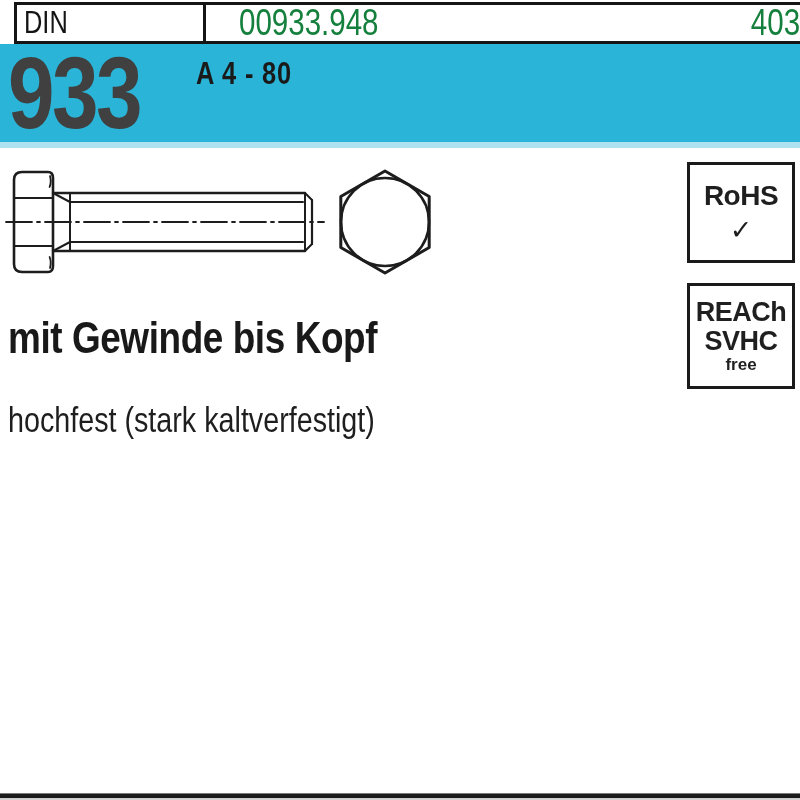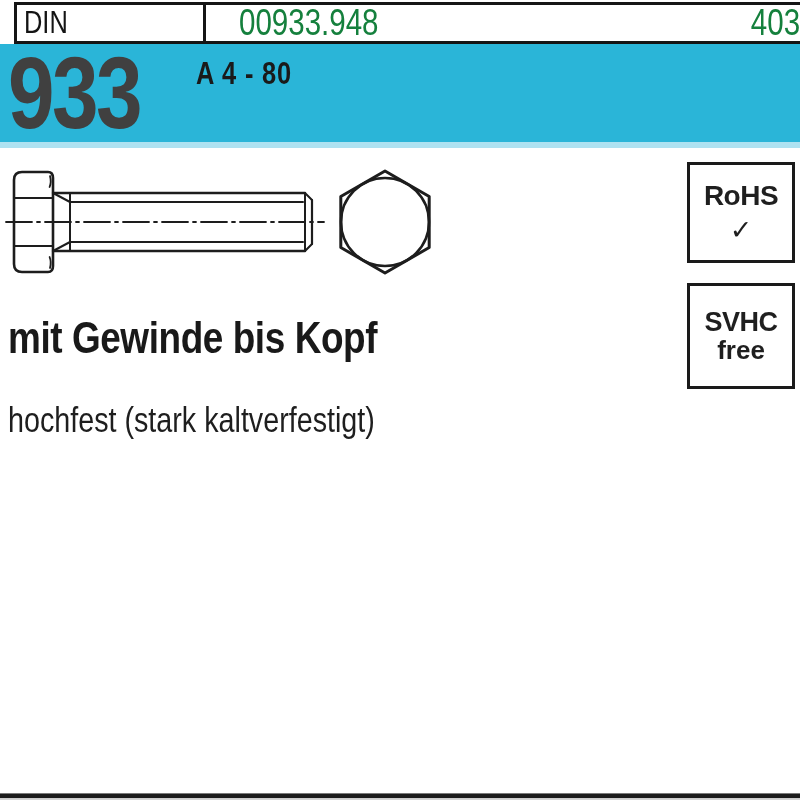--- a/index.html
+++ b/index.html
@@ -59,21 +59,21 @@
     position: absolute; left: 687px; width: 108px;
     border: 3px solid #1a1a1a; background: #ffffff;
     display: flex; flex-direction: column; align-items: center; justify-content: center;
     color: #1f1f1f; text-align: center;
   }
   #rohs-badge { top: 162px; height: 101px; }
   #rohs-label { font-size: 28px; font-weight: bold; letter-spacing: -0.5px; }
   #rohs-check { font-size: 27px; font-weight: bold; margin-top: 2px; }
   #reach-badge { top: 283px; height: 106px; line-height: 1.06; }
   .reach-line { font-size: 27px; font-weight: bold; letter-spacing: -0.5px; }
-  .reach-line-small { font-size: 26px; font-weight: bold; }
+  .reach-line-small { font-size: 17px; font-weight: bold; }
 
   
   #title-block {
     position: absolute; left: 8px; top: 315px;
     font-size: 45px; line-height: 46px; font-weight: bold;
     letter-spacing: -0.5px; color: #191919;
   }
   #subtitle {
     position: absolute; left: 8px; top: 400px;
     font-size: 35px; font-weight: 400; color: #1e1e1e;
@@ -143,20 +143,21 @@
       </g>
     </g>
   </svg>
 
   <div id="rohs-badge" class="badge">
     <div id="rohs-label">RoHS</div>
     <div id="rohs-check">✓</div>
   </div>
 
   <div id="reach-badge" class="badge">
+    <div class="reach-line">REACh</div>
     <div class="reach-line">SVHC</div>
     <div class="reach-line-small">free</div>
   </div>
 
   <div id="title-block">
     <div><span class="cond">mit Gewinde bis Kopf</span></div>
   </div>
   <div id="subtitle">
     <span class="cond">hochfest (stark kaltverfestigt)</span>
   </div>

